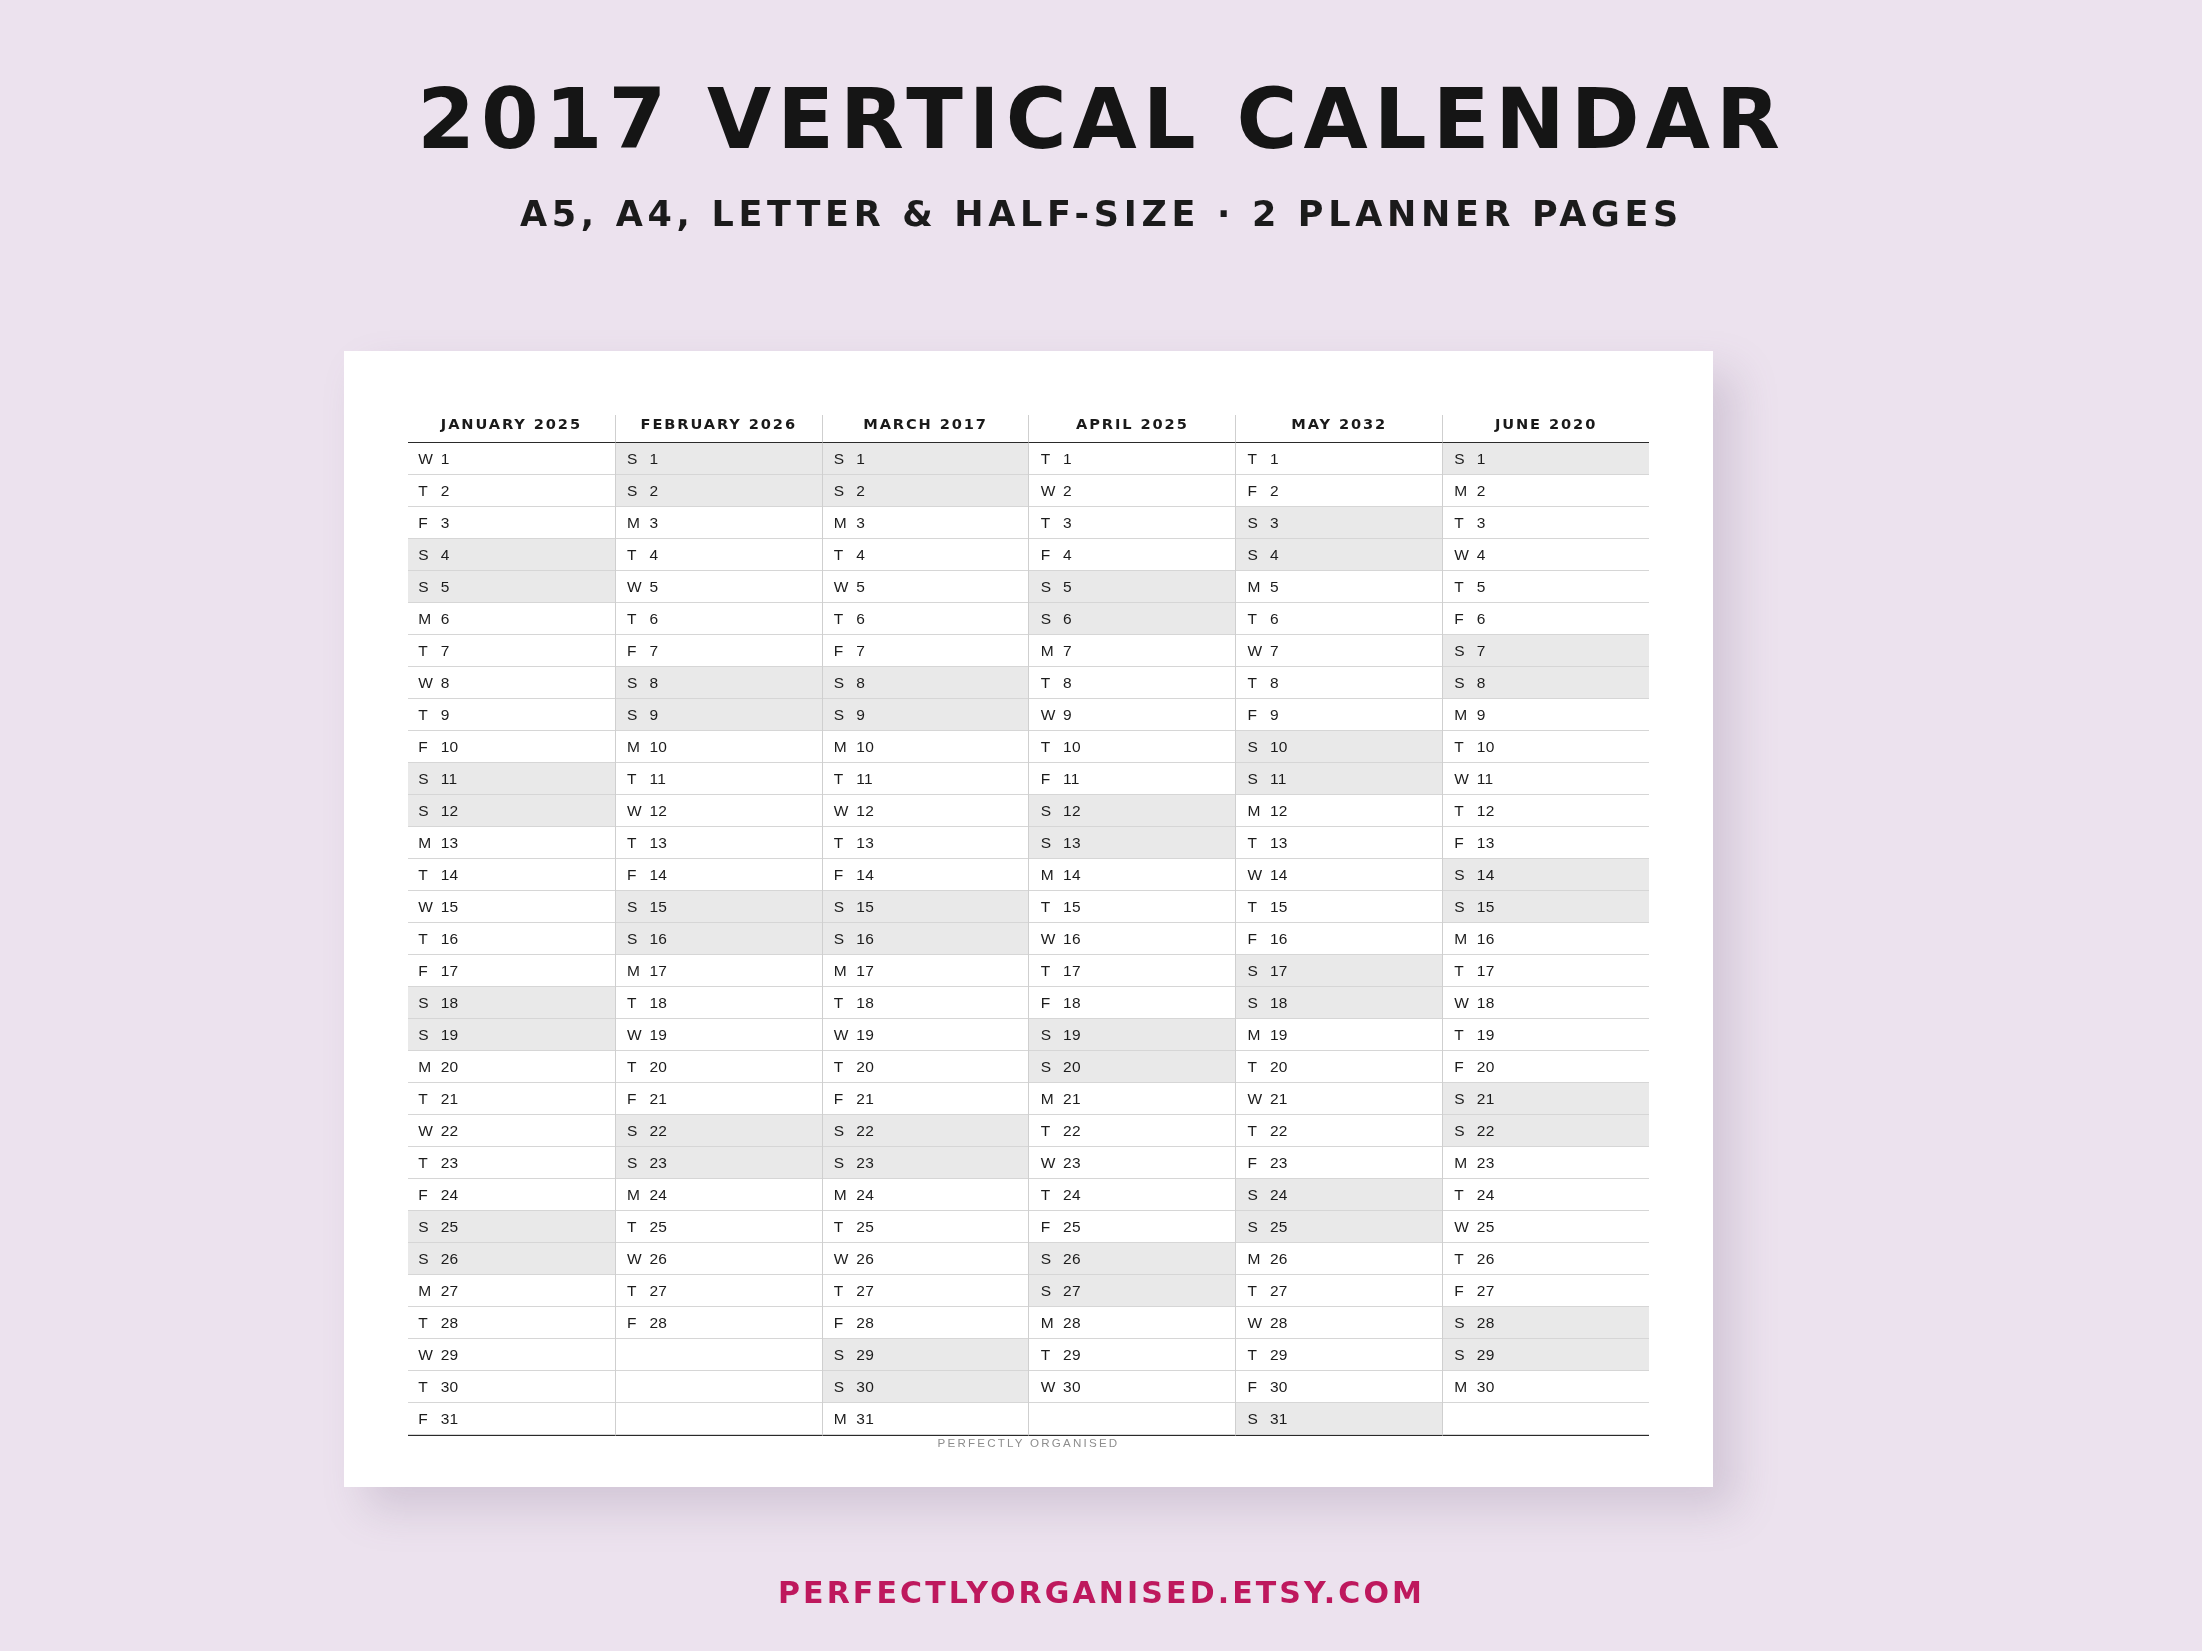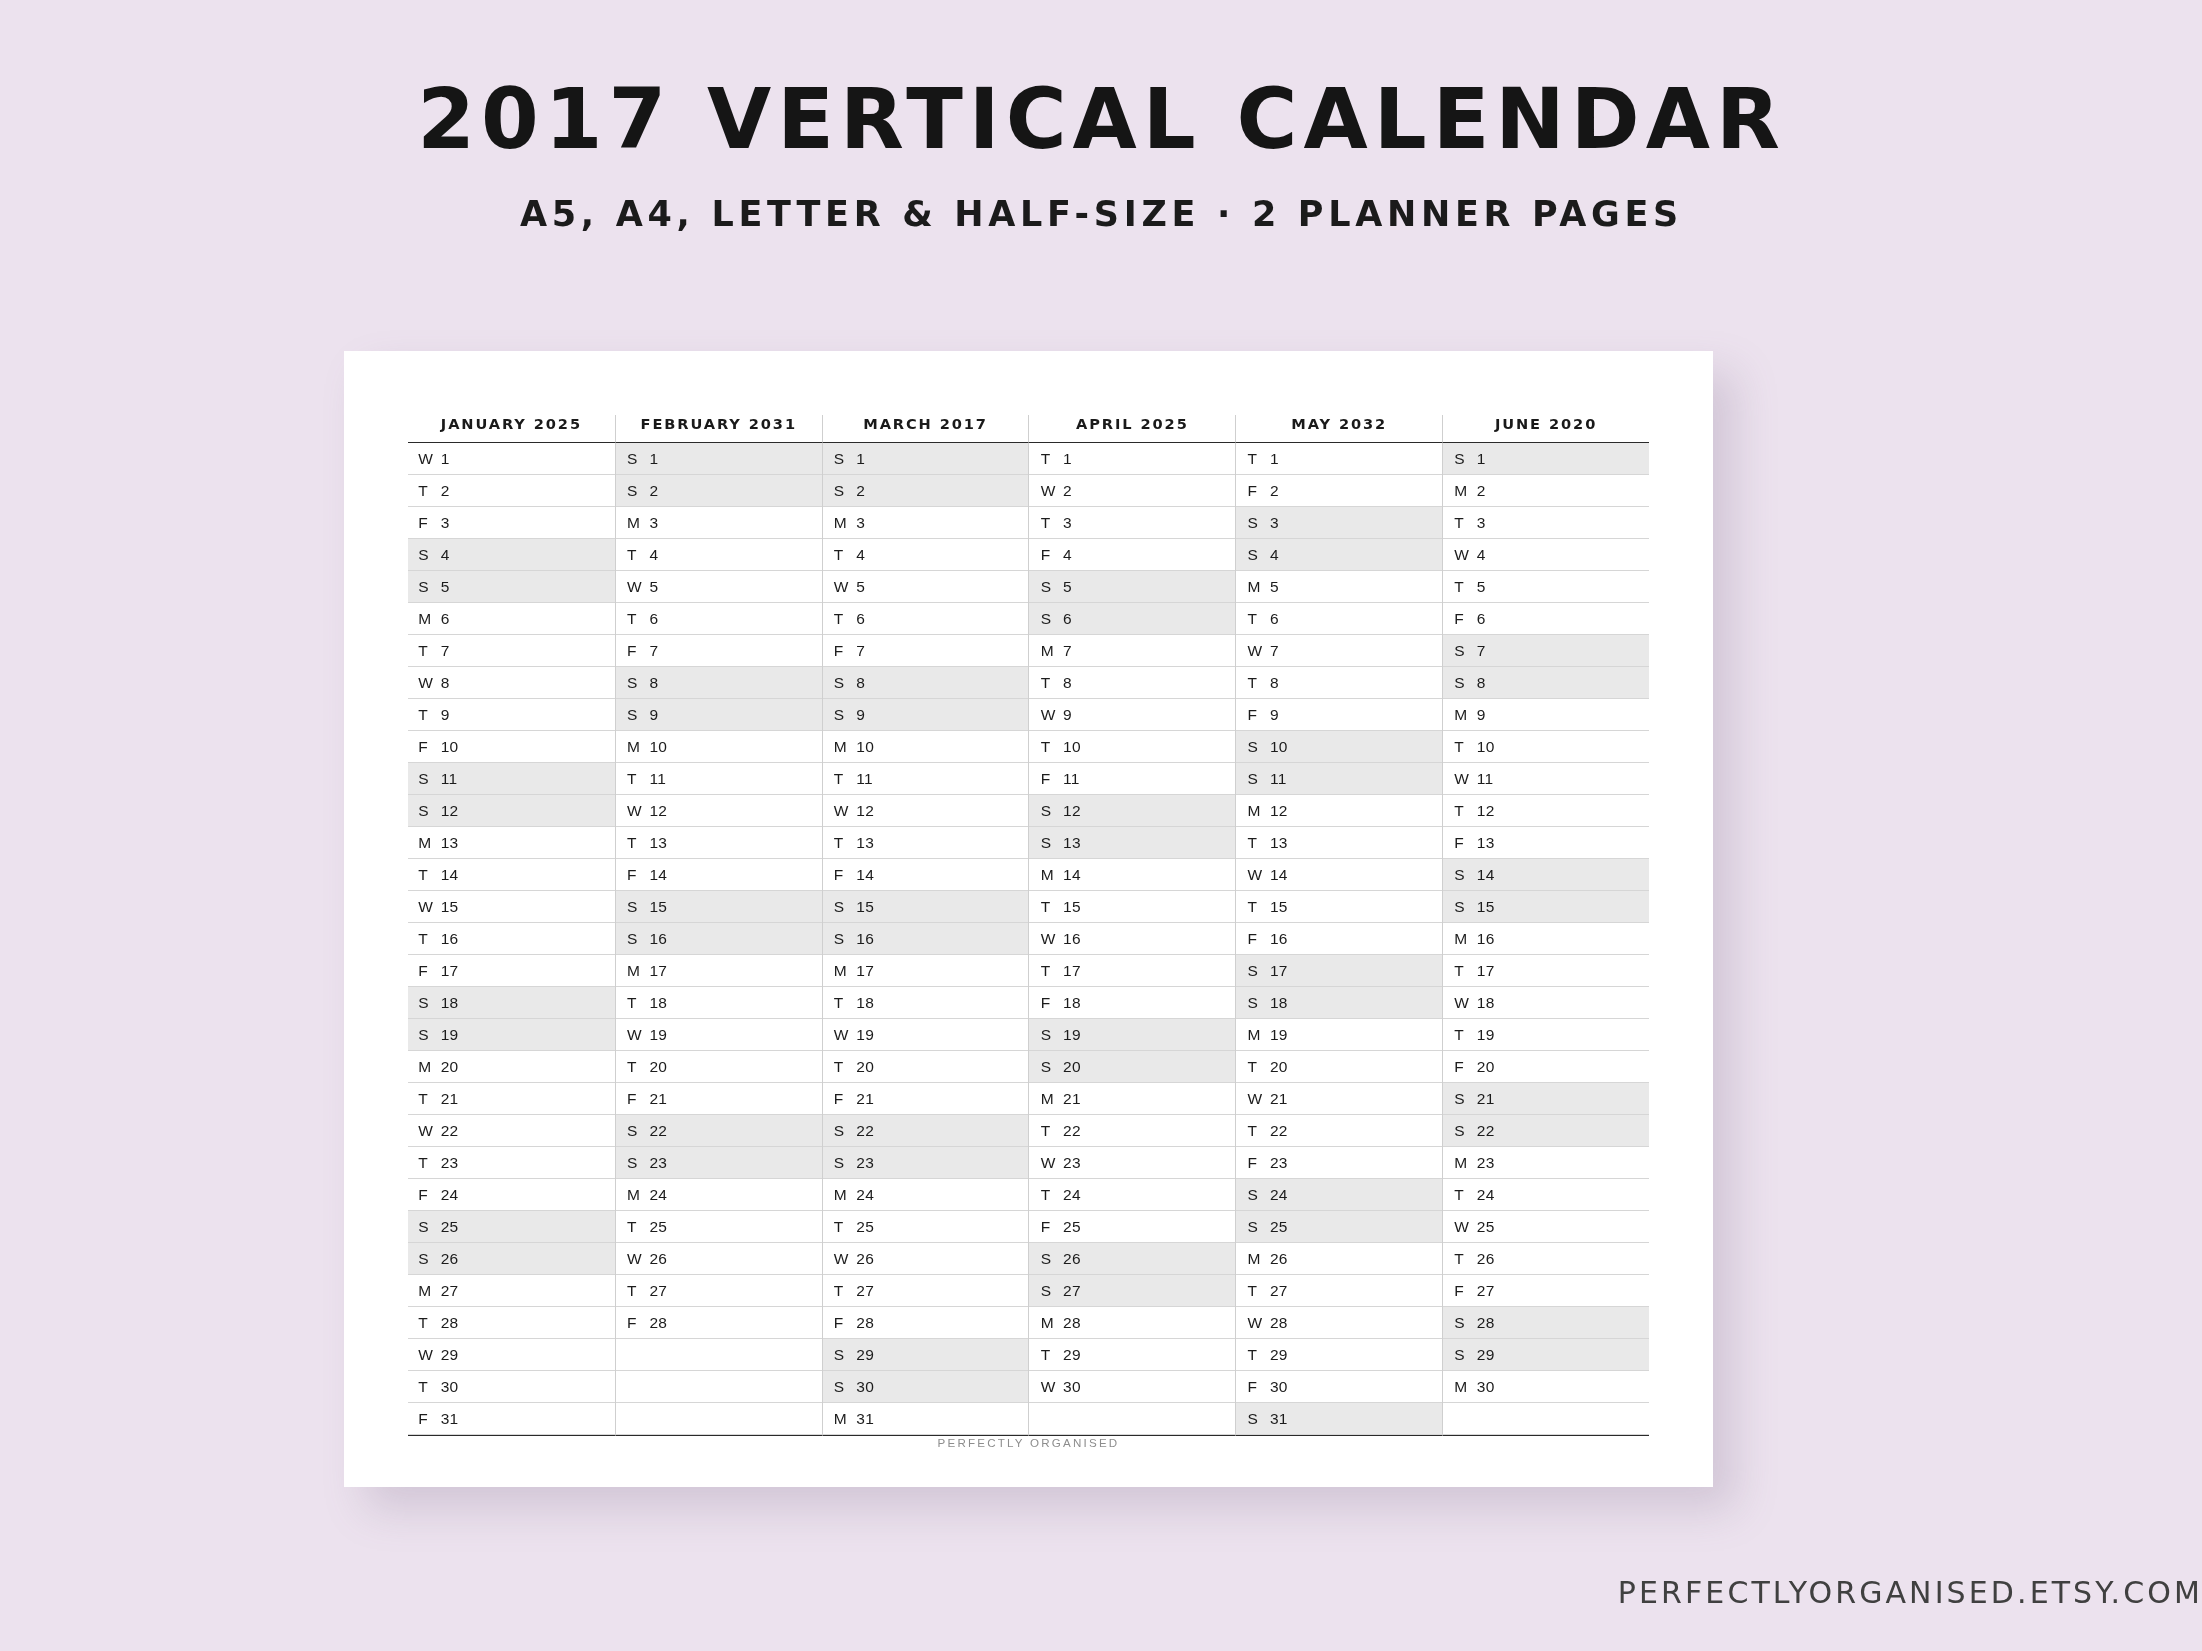--- a/index.html
+++ b/index.html
@@ -128,26 +128,26 @@
     color: #8d8d8d;
     font-family: "Liberation Sans", sans-serif;
   }
 
   
   .brand {
     position: absolute;
     left: 0;
     right: 0;
     top: 1575px;
-    text-align: right;
+    text-align: center;
     font-family: "DejaVu Sans", sans-serif;
-    font-weight: 400;
+    font-weight: 700;
     font-size: 30px;
     letter-spacing: 3.1px;
-    color: #404040;
+    color: #be185d;
   }
 </style>
 </head>
 <body>
 
 <div class="page">
 
   <div class="header">
     <h1 class="main-title">2017 VERTICAL CALENDAR</h1>
     <div class="sub-title">A5, A4, LETTER &amp; HALF-SIZE · 2 PLANNER PAGES</div>
@@ -280,21 +280,21 @@
                   <span class="dow">T</span>
                   <span class="num">30</span>
                 </div>
                 <div class="day">
                   <span class="dow">F</span>
                   <span class="num">31</span>
                 </div>
               </div>
             </div>
             <div class="month-col">
-              <div class="month-head">FEBRUARY 2031</div>
+              <div class="month-head">FEBRUARY 2026</div>
               <div class="days">
                 <div class="day weekend">
                   <span class="dow">S</span>
                   <span class="num">1</span>
                 </div>
                 <div class="day weekend">
                   <span class="dow">S</span>
                   <span class="num">2</span>
                 </div>
                 <div class="day">

